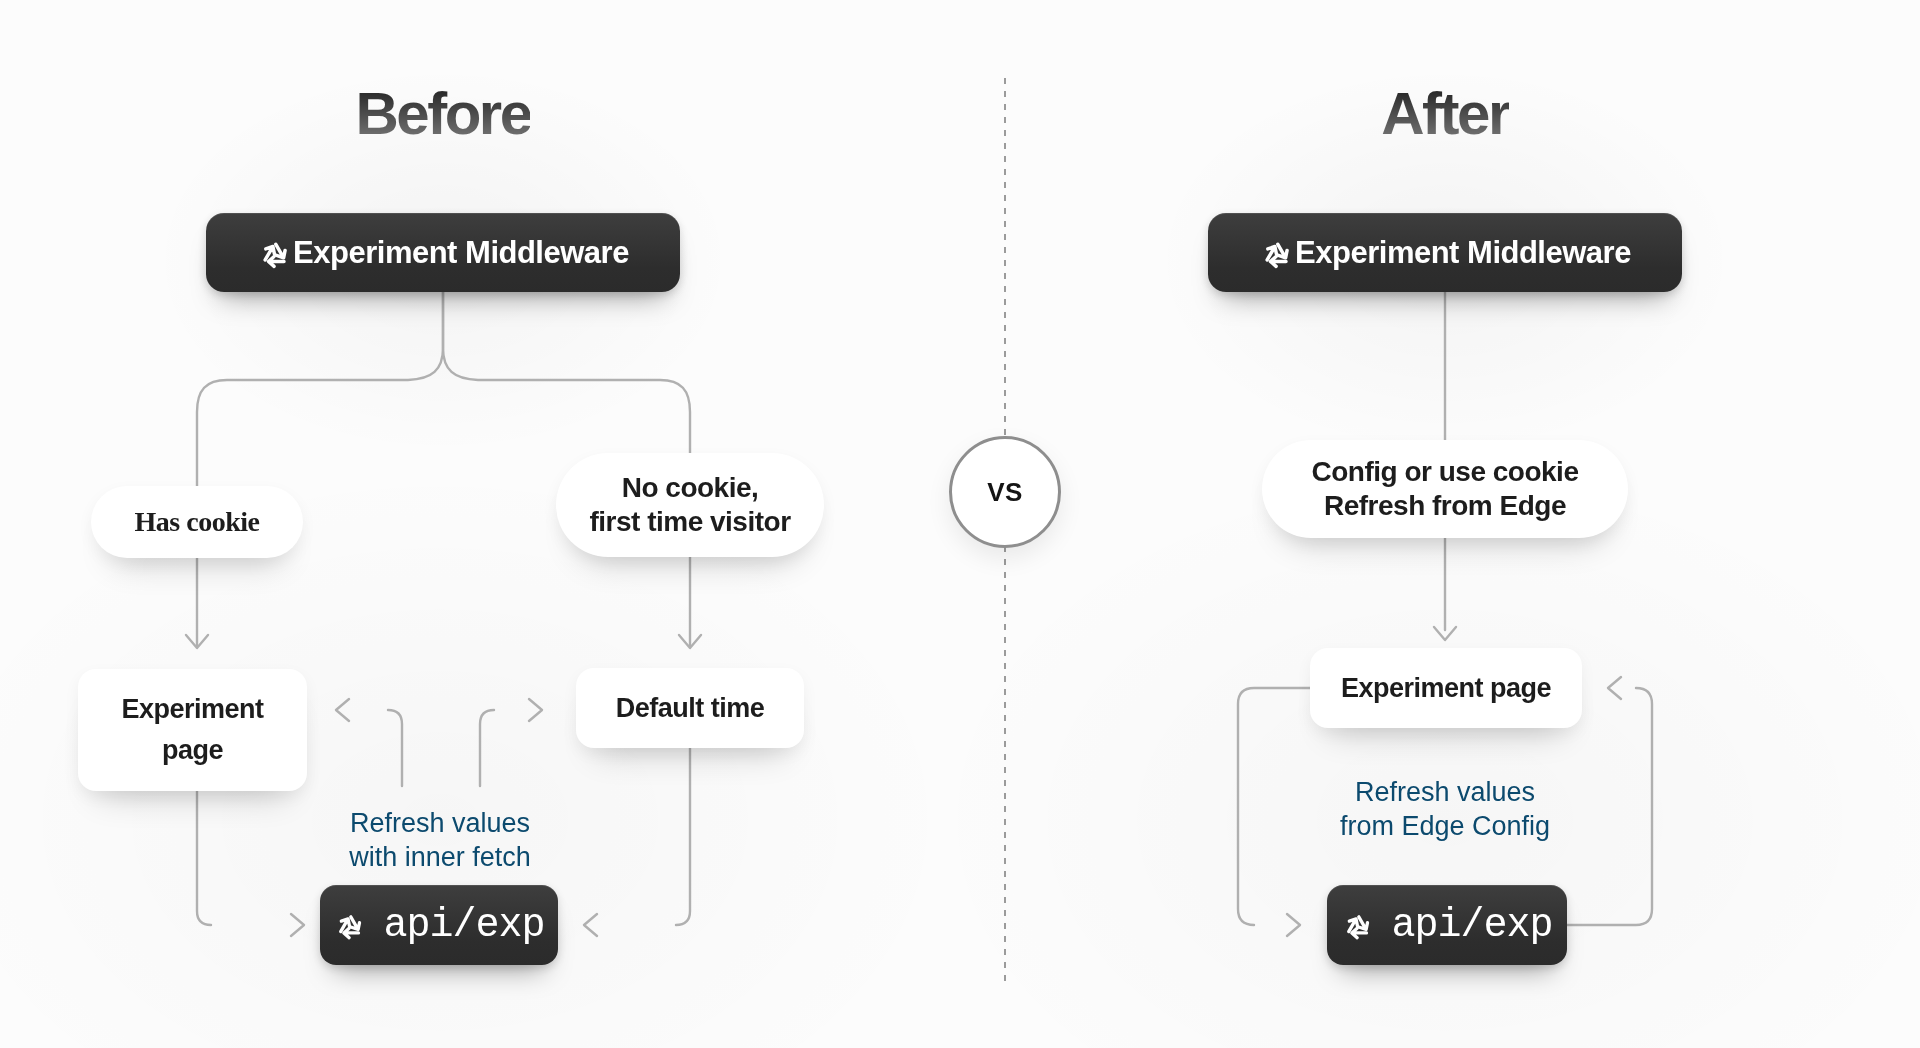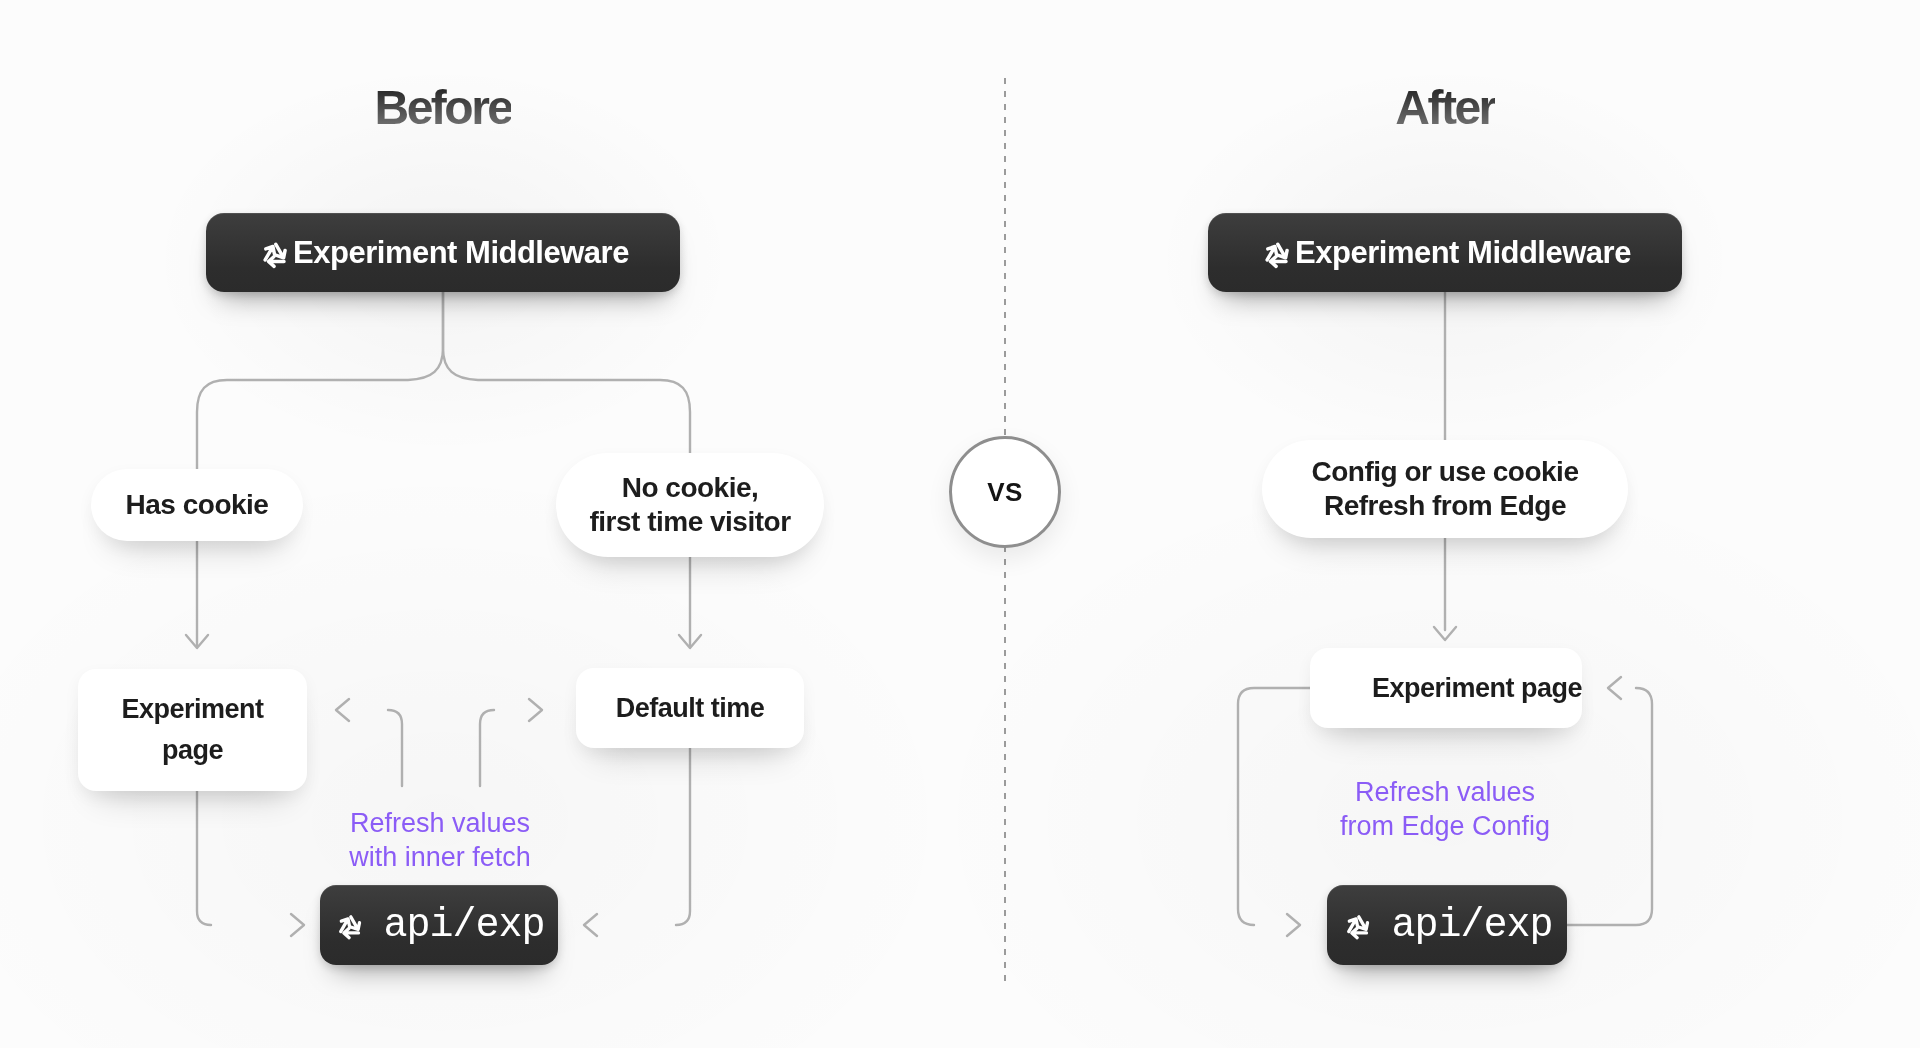--- a/index.html
+++ b/index.html
@@ -12,21 +12,21 @@
       radial-gradient(760px 520px at 440px 820px, rgba(0,0,0,0.022), transparent 70%),
       radial-gradient(760px 520px at 1445px 820px, rgba(0,0,0,0.022), transparent 70%),
       #fcfcfc;
     position:relative;
     color:#1d1d1d;
   }
   #wire { position:absolute; left:0; top:0; z-index:1; }
   .node { position:absolute; z-index:2; display:flex; align-items:center; justify-content:center; }
 
   .title {
-    font-size:48px; font-weight:800; letter-spacing:-2.5px; line-height:1;
+    font-size:60px; font-weight:800; letter-spacing:-2.5px; line-height:1;
     color:#3a3a3a; text-align:center; white-space:nowrap;
     transform:translateX(-50%);
   }
   @supports (-webkit-background-clip: text) {
     .title {
       background:linear-gradient(180deg,#262626 8%,#7b7b7b 100%);
       -webkit-background-clip:text; background-clip:text;
       -webkit-text-fill-color:transparent;
     }
   }
@@ -44,21 +44,21 @@
   .card, .pill {
     background:#ffffff;
     box-shadow:0 24px 34px -20px rgba(0,0,0,0.20), 0 6px 16px rgba(0,0,0,0.05);
     font-weight:700; color:#1d1d1d; text-align:center; letter-spacing:-0.5px;
   }
   .card { border-radius:18px; font-size:27px; line-height:41px; }
   .pill { border-radius:999px; font-size:28px; line-height:34px; }
 
   .note {
     position:absolute; z-index:2; transform:translateX(-50%);
-    font-size:27px; line-height:34px; font-weight:400; color:#8b5cf6;
+    font-size:27px; line-height:34px; font-weight:400; color:#0c4a6e;
     text-align:center; white-space:nowrap;
   }
 
   .vs-badge {
     position:absolute; z-index:3; width:112px; height:112px; border-radius:50%;
     background:#ffffff; border:3px solid #8e8e8e;
     display:flex; align-items:center; justify-content:center;
     box-shadow:0 10px 24px rgba(0,0,0,0.08);
     font-size:26px; font-weight:700; letter-spacing:0.5px; color:#141414;
   }
@@ -116,21 +116,21 @@
 
 <div class="node title" style="left:443px; top:84px;">Before</div>
 
 <div class="node dark-btn" style="left:206px; top:213px; width:474px; height:79px;">
   <svg class="cycle-icon" width="36" height="36" viewBox="0 0 32 32">
       <use href="#cycle-glyph"></use>
     </svg>
   <span class="mw-label">Experiment Middleware</span>
 </div>
 
-<div class="node pill" style="left:91px; top:469px; width:212px; height:72px;">
+<div class="node pill" style="left:91px; top:486px; width:212px; height:72px;font-family:Liberation Serif, serif;">
   <span>Has cookie</span>
 </div>
 
 <div class="node pill" style="left:556px; top:453px; width:268px; height:104px; flex-direction:column;">
   <span>No cookie,</span>
   <span>first time visitor</span>
 </div>
 
 <div class="node card" style="left:78px; top:669px; width:229px; height:122px; flex-direction:column;">
   <span>Experiment</span>
@@ -164,21 +164,21 @@
       <use href="#cycle-glyph"></use>
     </svg>
   <span class="mw-label">Experiment Middleware</span>
 </div>
 
 <div class="node pill" style="left:1262px; top:440px; width:366px; height:98px; flex-direction:column;">
   <span>Config or use cookie</span>
   <span>Refresh from Edge</span>
 </div>
 
-<div class="node card" style="left:1310px; top:648px; width:272px; height:80px;justify-content:flex-end;">
+<div class="node card" style="left:1310px; top:648px; width:272px; height:80px;">
   <span>Experiment page</span>
 </div>
 
 <div class="note" style="left:1445px; top:775px;">
   <div>Refresh values</div>
   <div>from Edge Config</div>
 </div>
 
 <div class="node dark-btn" style="left:1327px; top:885px; width:240px; height:80px; border-radius:16px; gap:16px;">
   <svg class="cycle-icon" width="34" height="34" viewBox="0 0 32 32">

